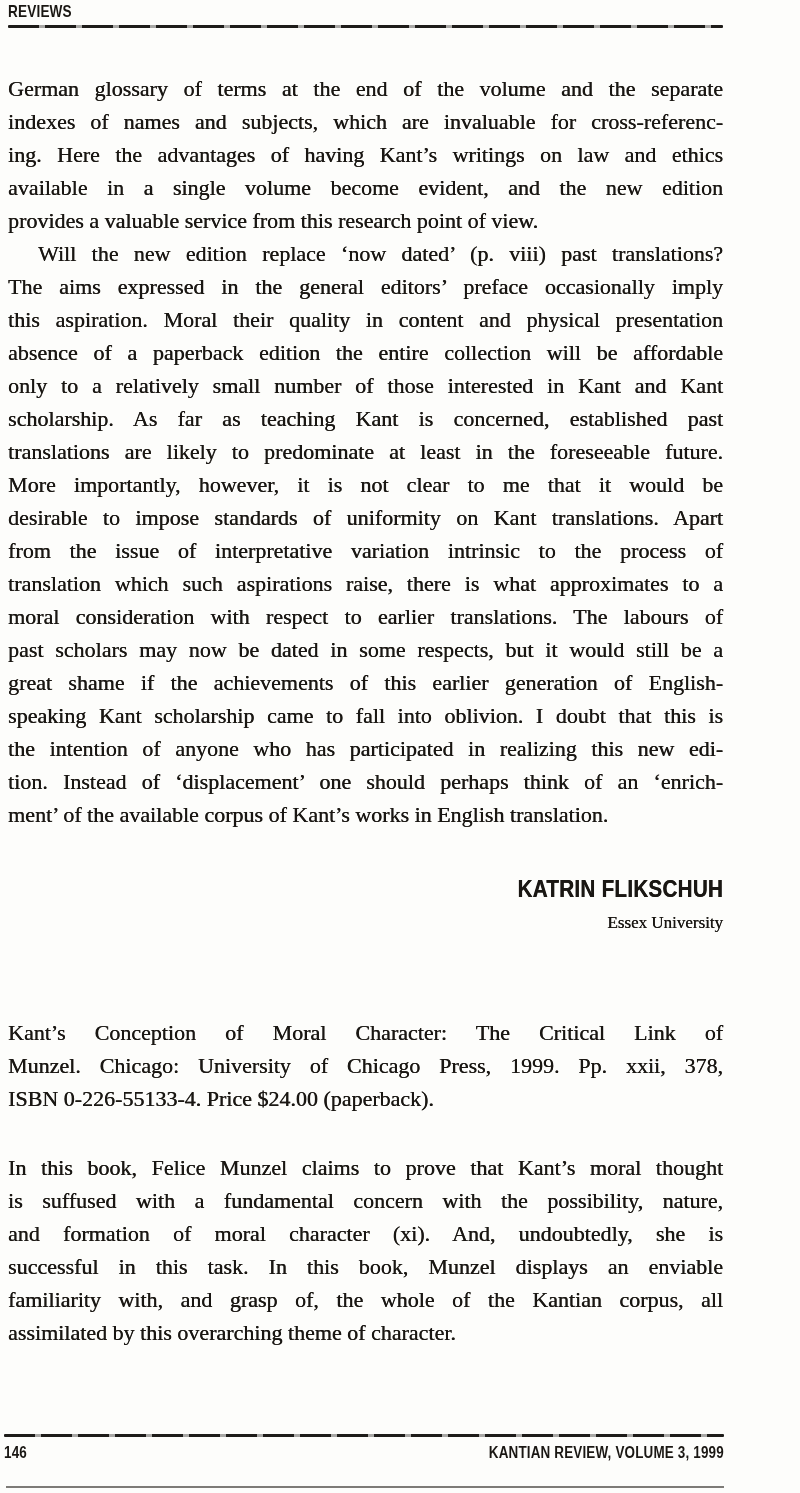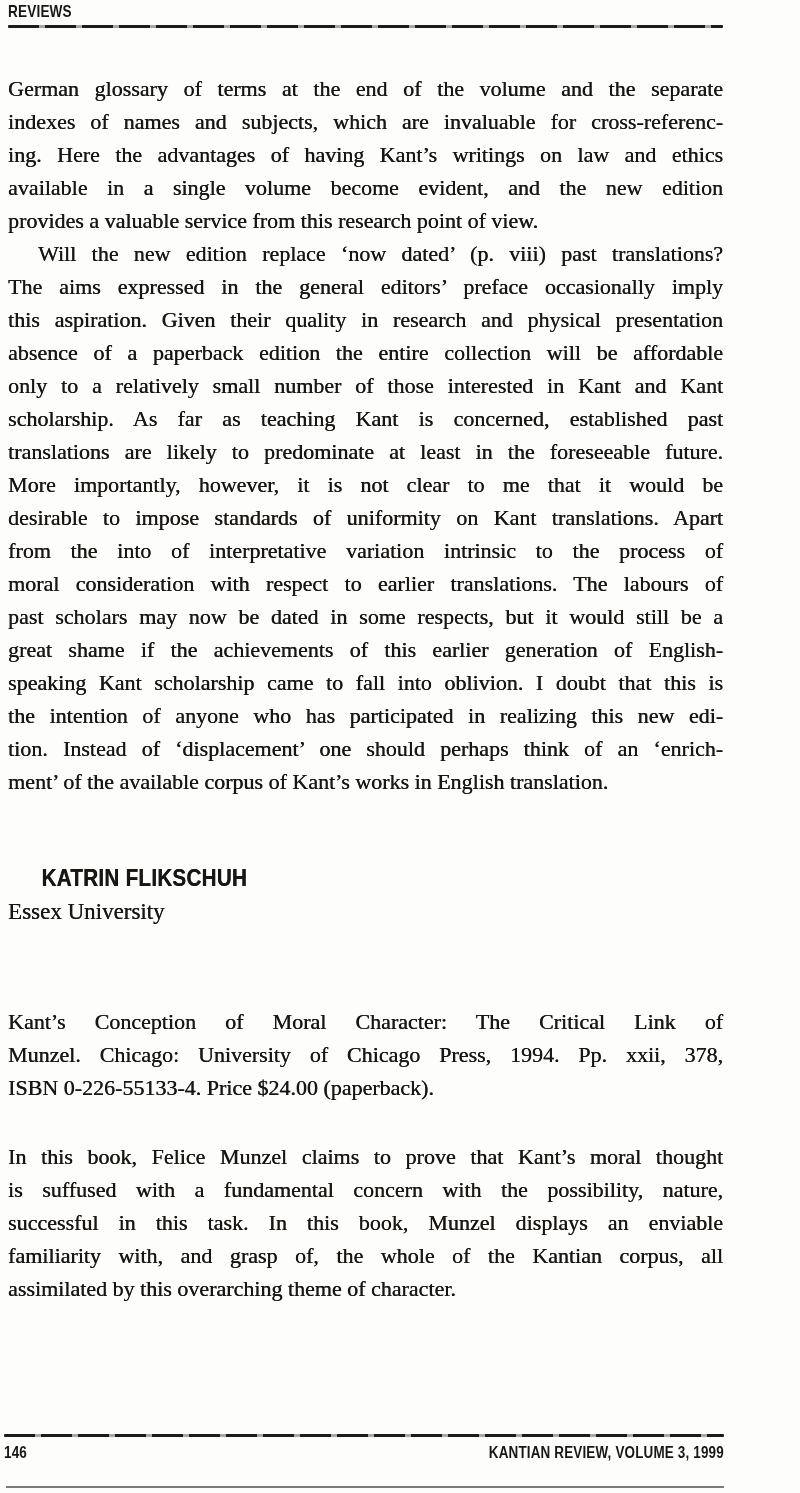--- a/index.html
+++ b/index.html
@@ -38,32 +38,32 @@
     margin-top:44px;
     font-size:22px;
     line-height:33px;
     text-shadow:0.35px 0 0 currentColor;
   }
   .tline{ text-align:justify; text-align-last:justify; white-space:normal; }
   .tline-last{ text-align-last:left; }
   .tline-indent{ text-indent:30px; }
   .it{ }
   
-  .signature{ margin-top:64px; }
+  .signature{ margin-top:42px; text-align:right; }
   .sig-name{
     display:inline-block;
     font-family:"Liberation Sans", sans-serif;
     font-weight:700;
     font-size:24px;
     line-height:30px;
     letter-spacing:0.3px;
     transform:scaleX(0.86);
     transform-origin:100% 50%;
   }
-  .sig-affil{ font-size:23px; line-height:34px; }
+  .sig-affil{ font-size:17px; line-height:34px; }
   
   .citation{ margin-top:76px; }
   .para-next{ margin-top:36px; }
   
   .footer{ position:absolute; left:4px; right:4px; bottom:0; height:62px; }
   .footer-row{
     display:flex; justify-content:space-between; align-items:center;
     margin-top:7px;
     font-family:"Liberation Sans", sans-serif;
     font-weight:700;
@@ -93,53 +93,55 @@
         <div class="tline"><span>German glossary of terms at the end of the volume and the separate</span></div>
         <div class="tline"><span>indexes of names and subjects, which are invaluable for cross-referenc-</span></div>
         <div class="tline"><span>ing. Here the advantages of having Kant’s writings on law and ethics</span></div>
         <div class="tline"><span>available in a single volume become evident, and the new edition</span></div>
         <div class="tline tline-last"><span>provides a valuable service from this research point of view.</span></div>
       </div>
 
     <div class="para">
         <div class="tline tline-indent"><span>Will the new edition replace ‘now dated’ (p. viii) past translations?</span></div>
         <div class="tline"><span>The aims expressed in the general editors’ preface occasionally imply</span></div>
-        <div class="tline"><span>this aspiration. Given their quality in research and physical presentation</span></div>
+        <div class="tline"><span>this aspiration. Moral their quality in content and physical presentation</span></div>
         <div class="tline"><span>absence of a paperback edition the entire collection will be affordable</span></div>
         <div class="tline"><span>only to a relatively small number of those interested in Kant and Kant</span></div>
         <div class="tline"><span>scholarship. As far as teaching Kant is concerned, established past</span></div>
         <div class="tline"><span>translations are likely to predominate at least in the foreseeable future.</span></div>
         <div class="tline"><span>More importantly, however, it is not clear to me that it would be</span></div>
         <div class="tline"><span>desirable to impose standards of uniformity on Kant translations. Apart</span></div>
-        <div class="tline"><span>from the into of interpretative variation intrinsic to the process of</span></div>
+        <div class="tline"><span>from the issue of interpretative variation intrinsic to the process of</span></div>
+        <div class="tline"><span>translation which such aspirations raise, there is what approximates to a</span></div>
         <div class="tline"><span>moral consideration with respect to earlier translations. The labours of</span></div>
         <div class="tline"><span>past scholars may now be dated in some respects, but it would still be a</span></div>
         <div class="tline"><span>great shame if the achievements of this earlier generation of English-</span></div>
         <div class="tline"><span>speaking Kant scholarship came to fall into oblivion. I doubt that this is</span></div>
         <div class="tline"><span>the intention of anyone who has participated in realizing this new edi-</span></div>
         <div class="tline"><span>tion. Instead of ‘displacement’ one should perhaps think of an ‘enrich-</span></div>
         <div class="tline tline-last"><span>ment’ of the available corpus of Kant’s works in English translation.</span></div>
       </div>
 
     <div class="signature">
       <div>
         <span class="sig-name">KATRIN FLIKSCHUH</span>
       </div>
       <div class="sig-affil">Essex University</div>
     </div>
 
     <div class="para citation">
         <div class="tline"><span class="it">Kant’s Conception of Moral Character: The Critical Link of</span></div>
-        <div class="tline"><span>Munzel. Chicago: University of Chicago Press, 1994. Pp. xxii, 378,</span></div>
+        <div class="tline"><span>Munzel. Chicago: University of Chicago Press, 1999. Pp. xxii, 378,</span></div>
         <div class="tline tline-last"><span>ISBN 0-226-55133-4. Price $24.00 (paperback).</span></div>
       </div>
 
     <div class="para para-next">
         <div class="tline"><span>In this book, Felice Munzel claims to prove that Kant’s moral thought</span></div>
         <div class="tline"><span>is suffused with a fundamental concern with the possibility, nature,</span></div>
+        <div class="tline"><span>and formation of moral character (xi). And, undoubtedly, she is</span></div>
         <div class="tline"><span>successful in this task. In this book, Munzel displays an enviable</span></div>
         <div class="tline"><span>familiarity with, and grasp of, the whole of the Kantian corpus, all</span></div>
         <div class="tline tline-last"><span>assimilated by this overarching theme of character.</span></div>
       </div>
 
   </main>
 
   <footer class="footer">
     <div class="rule"></div>
     <div class="footer-row">

